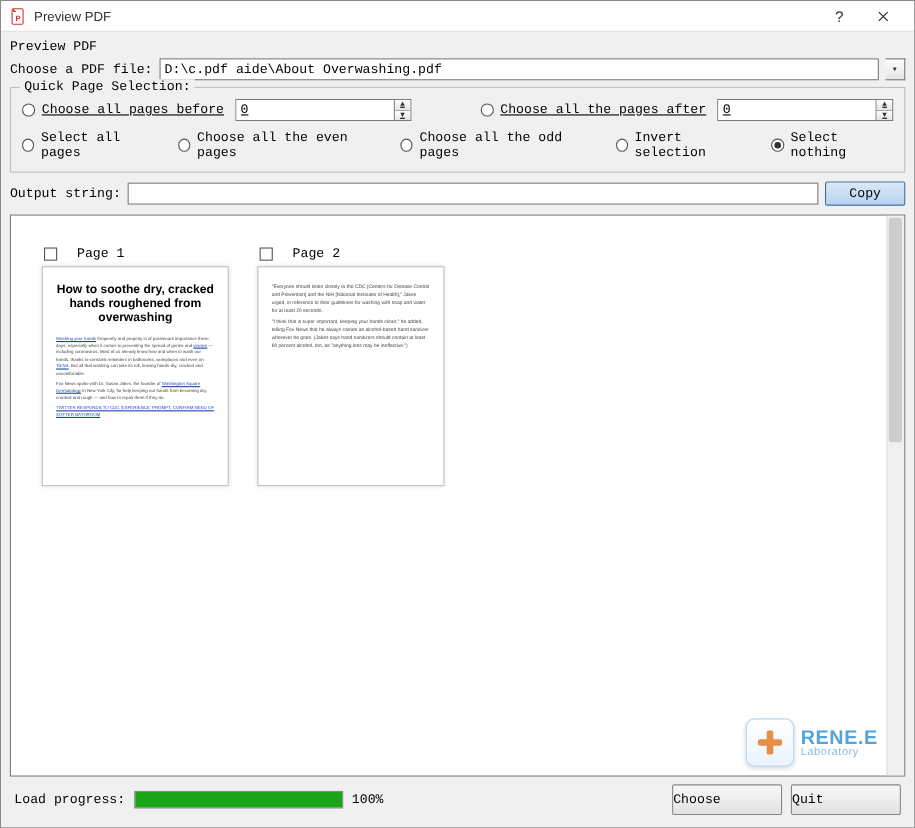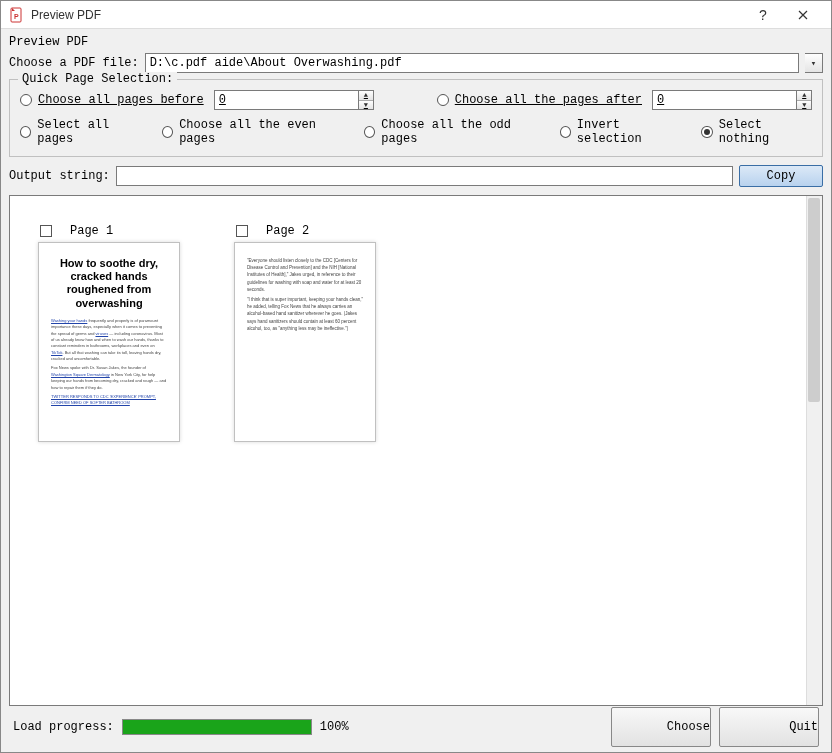--- a/index.html
+++ b/index.html
@@ -28,46 +28,46 @@
 .qps-row1 { display: flex; align-items: center; gap: 10px; text-decoration: underline; }
 .qps-row2 { display: flex; align-items: center; gap: 18px; }
 .radio { display: inline-flex; align-items: center; gap: 6px; cursor: default; }
 .radio .circle { width: 12px; height: 12px; border: 1px solid #555; border-radius: 50%; background: #fff; display:flex; align-items:center; justify-content:center;}
 .radio.selected .circle::after { content:""; width:6px; height:6px; background:#333; border-radius:50%;}
 .spinner { display:flex; border:1px solid #7a7a7a; height:20px; background:#fff;}
 .spinner input { border:none; outline:none; font-family:"Courier New",monospace; font-size:12px; padding:1px 4px; width:100%; background:#fff;}
 .spin-btns { width:16px; display:flex; flex-direction:column; border-left:1px solid #7a7a7a;}
 .spin-btn { flex:1; background:linear-gradient(#fefefe,#e4e4e4); display:flex; align-items:center; justify-content:center; font-size:7px; color:#333; border-bottom:1px solid #aaa;}
 .spin-btn:last-child{border-bottom:none;}
-.copy-btn { width:84px; height:22px; border:1px solid #3a6ea5; background:linear-gradient(#dce9f7,#b8d2ee); font-family:"Courier New",monospace; font-size:12px; display:flex; align-items:center; justify-content:center; border-radius:2px;}
+.copy-btn { width:73px; height:22px; border:1px solid #3a6ea5; background:linear-gradient(#dce9f7,#b8d2ee); font-family:"Courier New",monospace; font-size:12px; display:flex; align-items:center; justify-content:center; border-radius:2px;}
 .preview-area { flex:1; border:1px solid #7a7a7a; background:#fff; margin-top:4px; position:relative; overflow:hidden;}
 .preview-inner { padding:28px 28px; display:flex; gap:26px; align-items:flex-start;}
 .page-thumb { width:170px; display:flex; flex-direction:column; gap:4px;}
 .page-hdr { display:flex; align-items:center; gap:18px; padding:0 2px;}
 .chk { width:12px; height:12px; border:1px solid #555; background:#fff;}
-.thumb { width:142px; height:200px; border:1px solid #c0c0c0; box-shadow:0 0 4px rgba(0,0,0,0.15); background:#fff; padding:14px 12px; overflow:hidden; font-family:Arial,sans-serif;}
+.thumb { width:170px; height:200px; border:1px solid #c0c0c0; box-shadow:0 0 4px rgba(0,0,0,0.15); background:#fff; padding:14px 12px; overflow:hidden; font-family:Arial,sans-serif;}
 .thumb .headline { font-weight:bold; font-size:11px; text-align:center; line-height:1.2; margin-bottom:8px;}
 .thumb .para { font-size:4px; color:#444; line-height:1.6; margin-bottom:3px;}
 .thumb .mini { font-size:4px; color:#335; line-height:1.5; }
 .thumb a { color:#2244aa; text-decoration:underline;}
 .scroll-v { position:absolute; right:0; top:0; width:16px; height:100%; background:#f0f0f0; border-left:1px solid #ddd;}
 .scroll-thumb { position:absolute; right:2px; top:2px; width:12px; height:40%; background:#cdcdcd; border-radius:2px;}
 .logo-area { position:absolute; right:24px; bottom:8px; display:flex; align-items:center; gap:6px; opacity:0.95;}
 .logo-badge { width:44px; height:44px; border-radius:8px; background:linear-gradient(#fff,#e8f4ff); border:1px solid #b0d4ee; box-shadow:0 2px 4px rgba(0,0,0,0.15); display:flex; align-items:center; justify-content:center; position:relative;}
 .logo-plus { width:22px; height:22px; position:relative;}
 .logo-plus::before,.logo-plus::after{content:"";position:absolute;background:#e58a3a;}
 .logo-plus::before{left:8px;top:0;width:6px;height:22px;border-radius:2px;}
 .logo-plus::after{top:8px;left:0;width:22px;height:6px;border-radius:2px;}
 .logo-text { display:flex; flex-direction:column; line-height:1;}
 .logo-main { font-family:"Arial",sans-serif; font-size:18px; font-weight:bold; color:#49a0d8; letter-spacing:0.5px;}
 .logo-sub { font-family:"Arial",sans-serif; font-size:10px; color:#7fb8de; letter-spacing:0.5px;}
 .footer { height:34px; display:flex; align-items:center; gap:8px; padding:0 4px;}
 .progress { flex:0 0 190px; height:16px; border:1px solid #888; background:#e8e8e8; position:relative;}
 .progress-fill { height:100%; background:#1aa41a;}
-.footer-btn { width:100px; height:40px; border:1px solid #888; background:linear-gradient(#f8f8f8,#e2e2e2); font-family:"Courier New",monospace; font-size:12px; display:flex; align-items:center; justify-content:flex-end; border-radius:2px;}
+.footer-btn { width:100px; height:28px; border:1px solid #888; background:linear-gradient(#f8f8f8,#e2e2e2); font-family:"Courier New",monospace; font-size:12px; display:flex; align-items:center; justify-content:flex-start; border-radius:2px;}
 .footer-spacer { flex:1; }
 </style>
 </head>
 <body>
 
 <div class="window">
   <div class="titlebar">
     <span class="title-icon">
       <svg width="16" height="16" viewBox="0 0 16 16">
           <rect x="2" y="1" width="10" height="14" rx="1" fill="#fff" stroke="#c33" stroke-width="1"></rect>
@@ -178,20 +178,29 @@
             <div class="para" style="font-size:4.5px">"Everyone should listen closely to the CDC [Centers for Disease Control and Prevention] and the NIH [National Institutes of Health]," Jakes urged, in reference to their guidelines for washing with soap and water for at least 20 seconds.</div>
             <div class="para" style="font-size:4.5px">"I think that is super important, keeping your hands clean," he added, telling Fox News that he always carries an alcohol-based hand sanitizer wherever he goes. (Jakes says hand sanitizers should contain at least 60 percent alcohol, too, as "anything less may be ineffective.")</div>
           </div>
         </div>
       </div>
 
       <div class="scroll-v">
         <div class="scroll-thumb"></div>
       </div>
 
+      <div class="logo-area">
+        <div class="logo-badge">
+            <div class="logo-plus"></div>
+          </div>
+        <div class="logo-text">
+          <span class="logo-main">RENE.E</span>
+          <span class="logo-sub">Laboratory</span>
+        </div>
+      </div>
     </div>
 
     <div class="footer">
       <span class="label">Load progress:</span>
       <div class="progress">
         <div class="progress-fill" style="width:100%"></div>
       </div>
       <span>100%</span>
       <div class="footer-spacer"></div>
       <div class="footer-btn">

